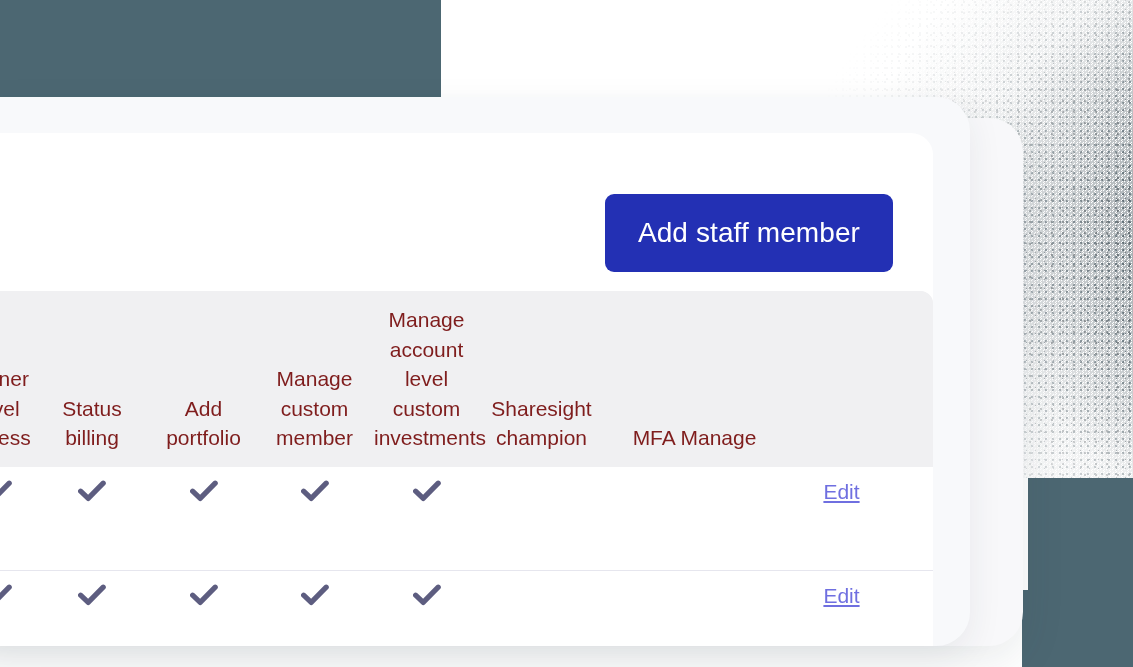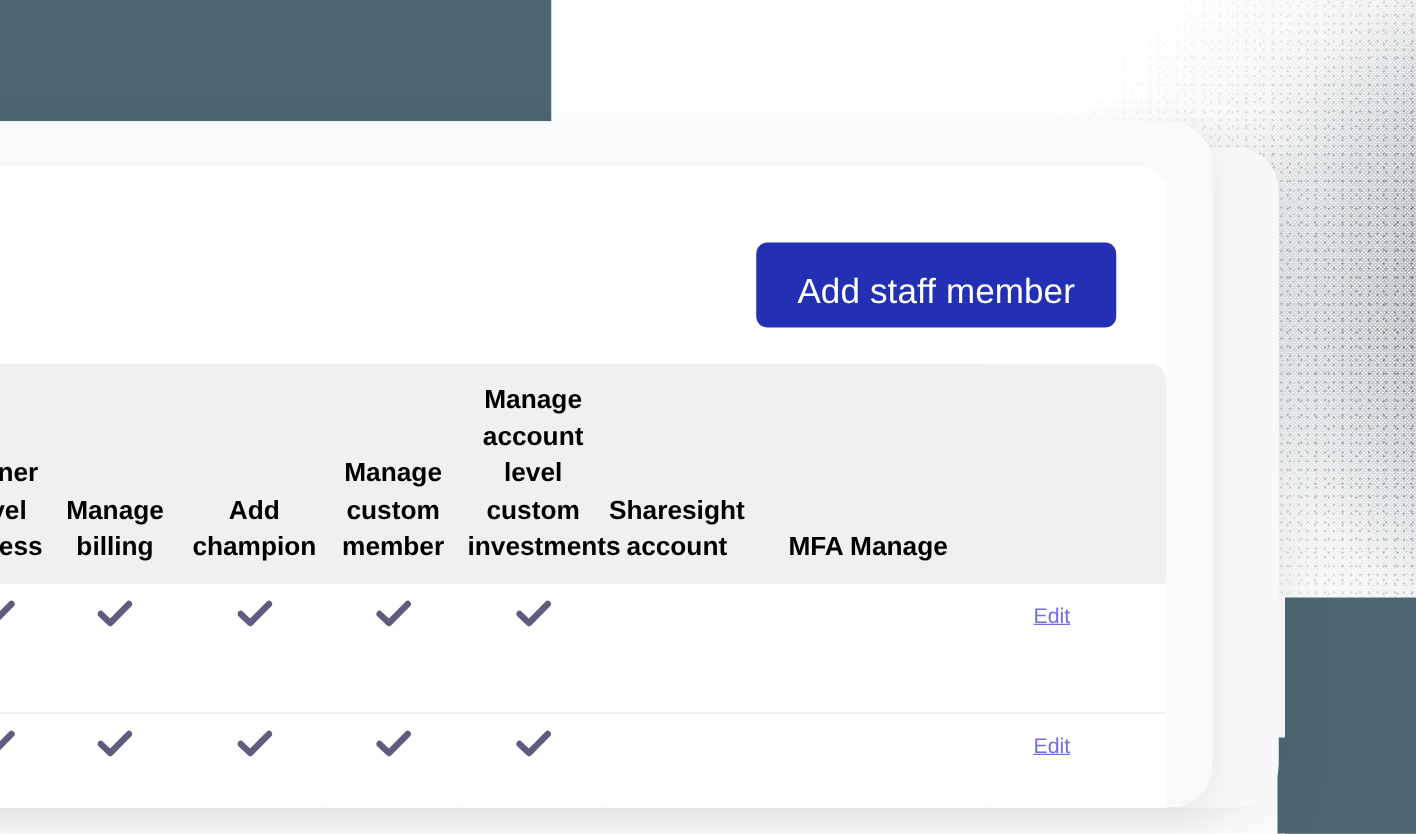--- a/index.html
+++ b/index.html
@@ -128,21 +128,21 @@
     position: absolute;
     left: 0;
     top: 0;
     width: 973px;
     height: 122px;
   }
   .add-btn {
     position: absolute;
     right: 40px;
     top: 61px;
-    height: 68px;
+    height: 78px;
     padding: 0 33px;
     border: none;
     border-radius: 9px;
     background: #2330b4;
     color: #ffffff;
     font-family: "Liberation Sans", sans-serif;
     font-size: 28px;
     line-height: 78px;
     letter-spacing: .1px;
     cursor: pointer;
@@ -156,24 +156,24 @@
     top: 158px;
     width: 973px;
     border-collapse: collapse;
     table-layout: fixed;
   }
   .perm-table thead tr {
     background: #f0f0f2;
   }
   .perm-table thead th {
     background: #f0f0f2;
-    color: #000000;
+    color: #7f1d1d;
     font-family: "Liberation Sans", sans-serif;
     font-size: 21px;
-    font-weight: 700;
+    font-weight: 400;
     line-height: 29.5px;
     vertical-align: bottom;
     padding: 14px 4px 14px 4px;
     height: 130px;
     box-sizing: border-box;
     text-align: center;
   }
   .perm-table thead th:last-child {
     border-top-right-radius: 13px;
   }
@@ -196,21 +196,21 @@
     font-size: 26px;
     line-height: 26px;
     font-weight: bold;
   }
   .check svg { display: block; }
 
   .edit-link {
     color: #6f6fe0;
     text-decoration: underline;
     font-family: "Liberation Sans", sans-serif;
-    font-size: 17px;
+    font-size: 21px;
     cursor: pointer;
   }
   .cell-action { text-align: right; padding-right: 40px; }
 
   
   col.c-owner      { width: 76px;  }
   col.c-billing    { width: 112px; }
   col.c-portfolio  { width: 111px; }
   col.c-groups     { width: 111px; }
   col.c-invest     { width: 113px; }
@@ -246,25 +246,25 @@
           <col class="c-portfolio">
           <col class="c-groups">
           <col class="c-invest">
           <col class="c-champion">
           <col class="c-mfa">
           <col class="c-action">
         </colgroup>
         <thead>
           <tr>
             <th>Owner level access</th>
-            <th>Manage billing</th>
-            <th>Add champion</th>
+            <th>Status billing</th>
+            <th>Add portfolio</th>
             <th>Manage custom member</th>
             <th>Manage account level custom investments</th>
-            <th>Sharesight account</th>
+            <th>Sharesight champion</th>
             <th>MFA Manage</th>
             <th></th>
           </tr>
         </thead>
         <tbody>
 
           <tr class="row-tall">
             <td>
               <span class="check">
                 <svg width="28" height="22" viewBox="0 0 28 22" aria-hidden="true">

